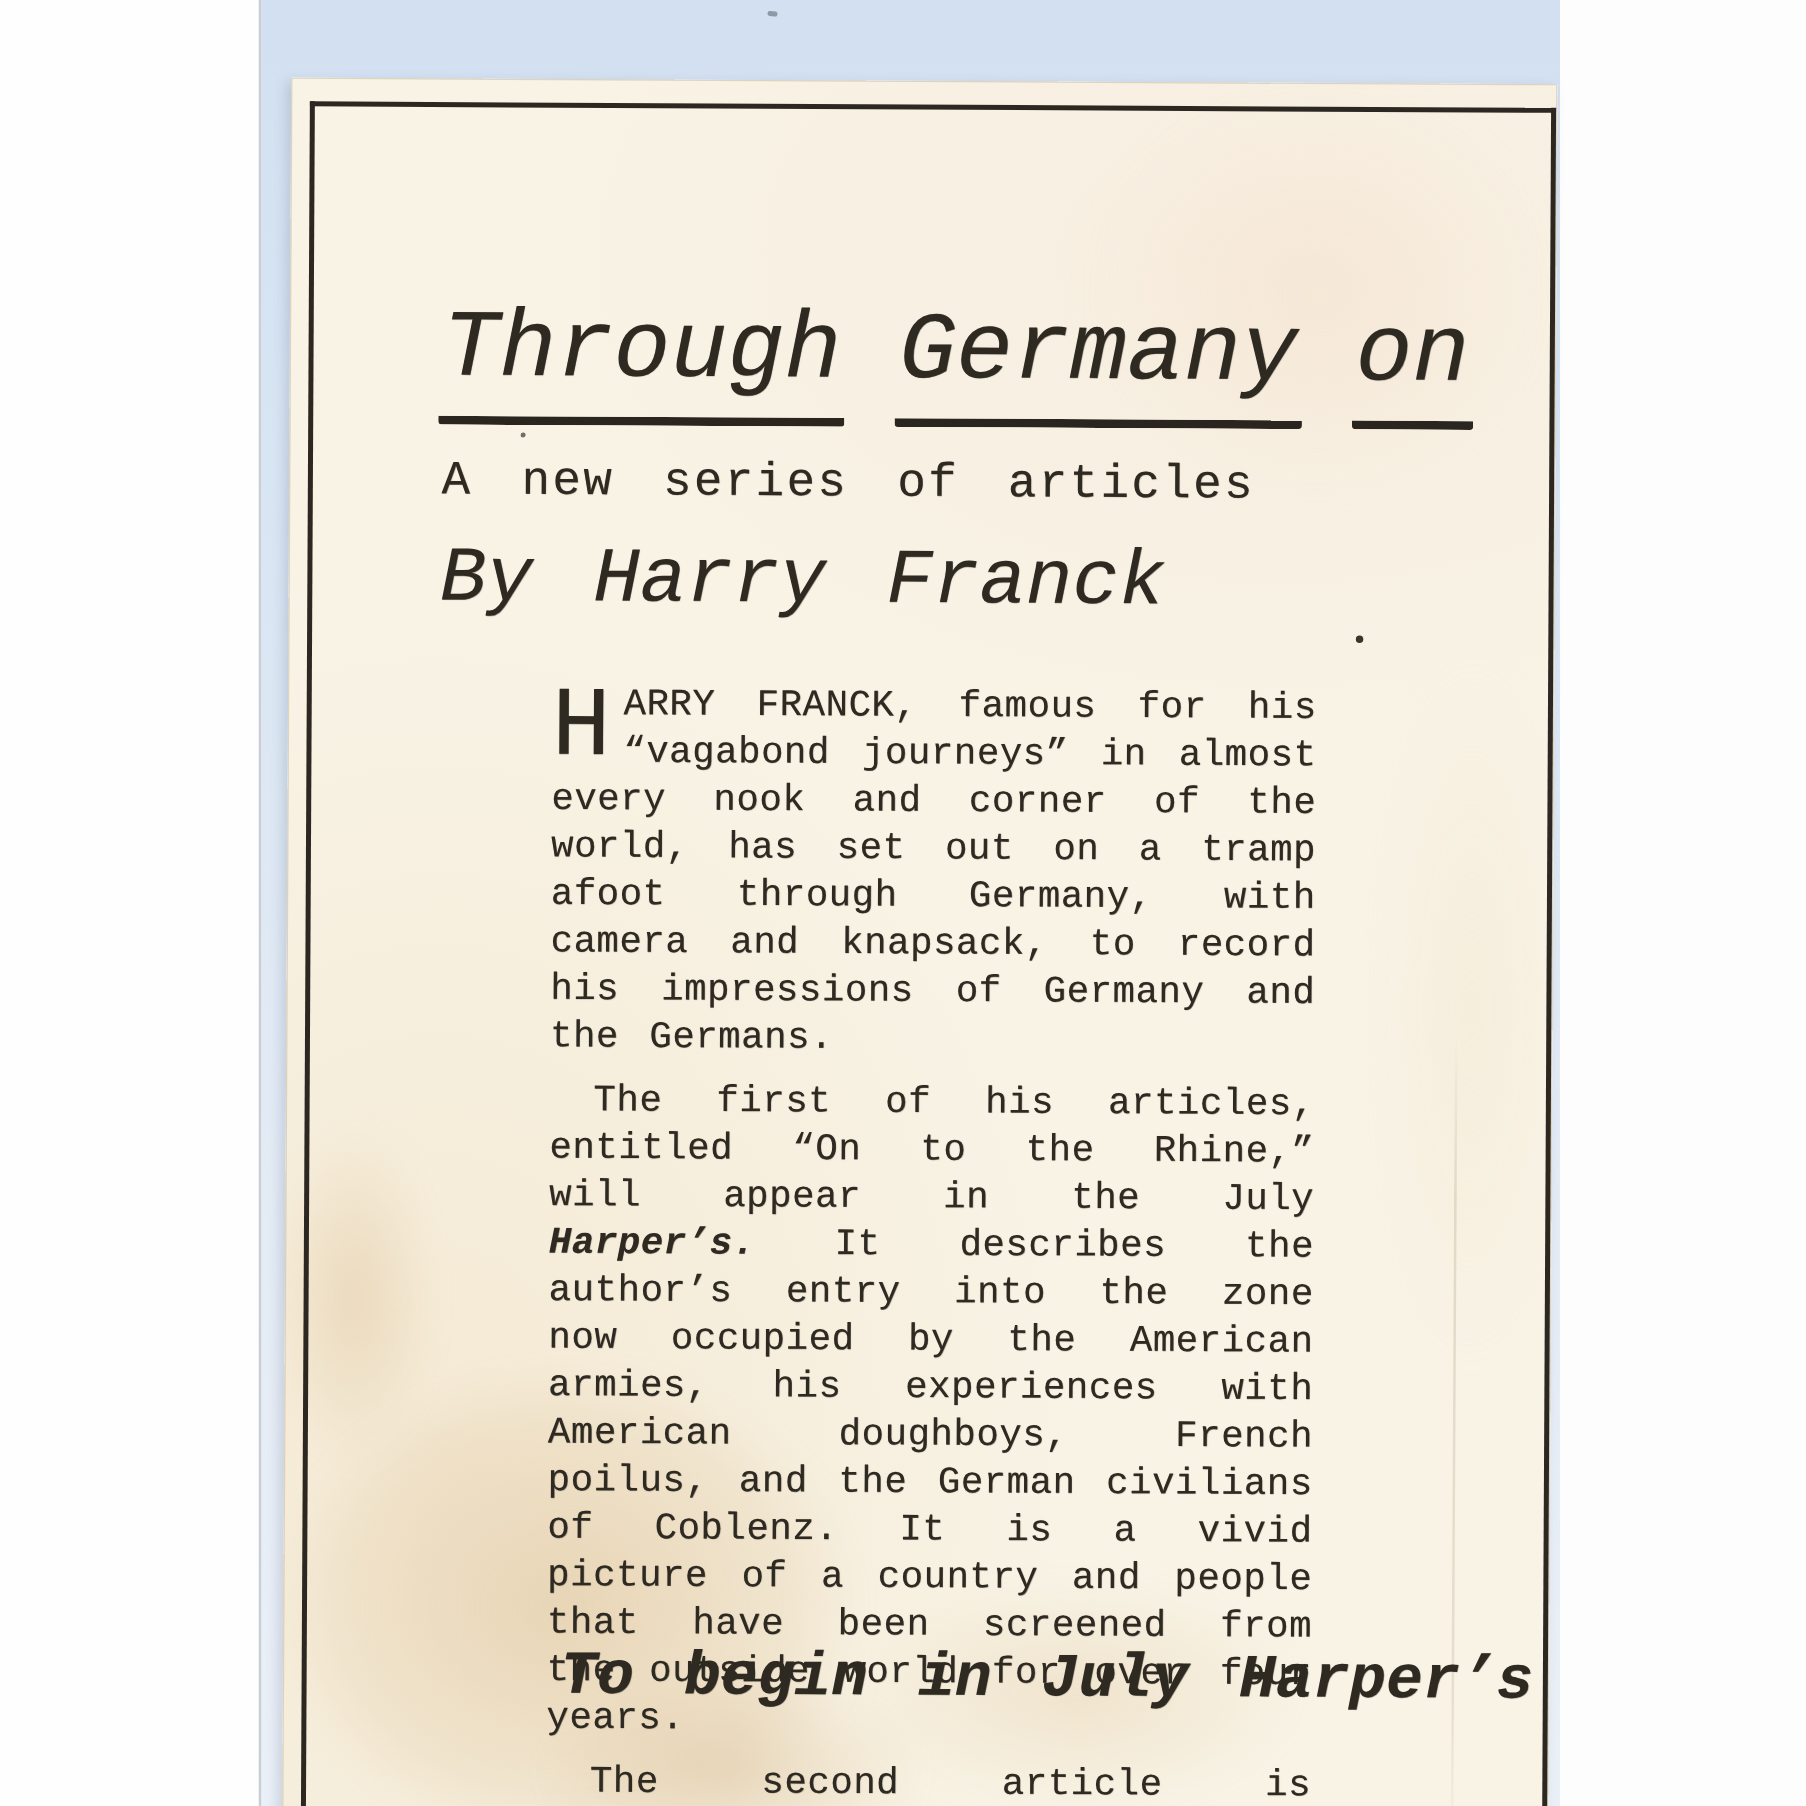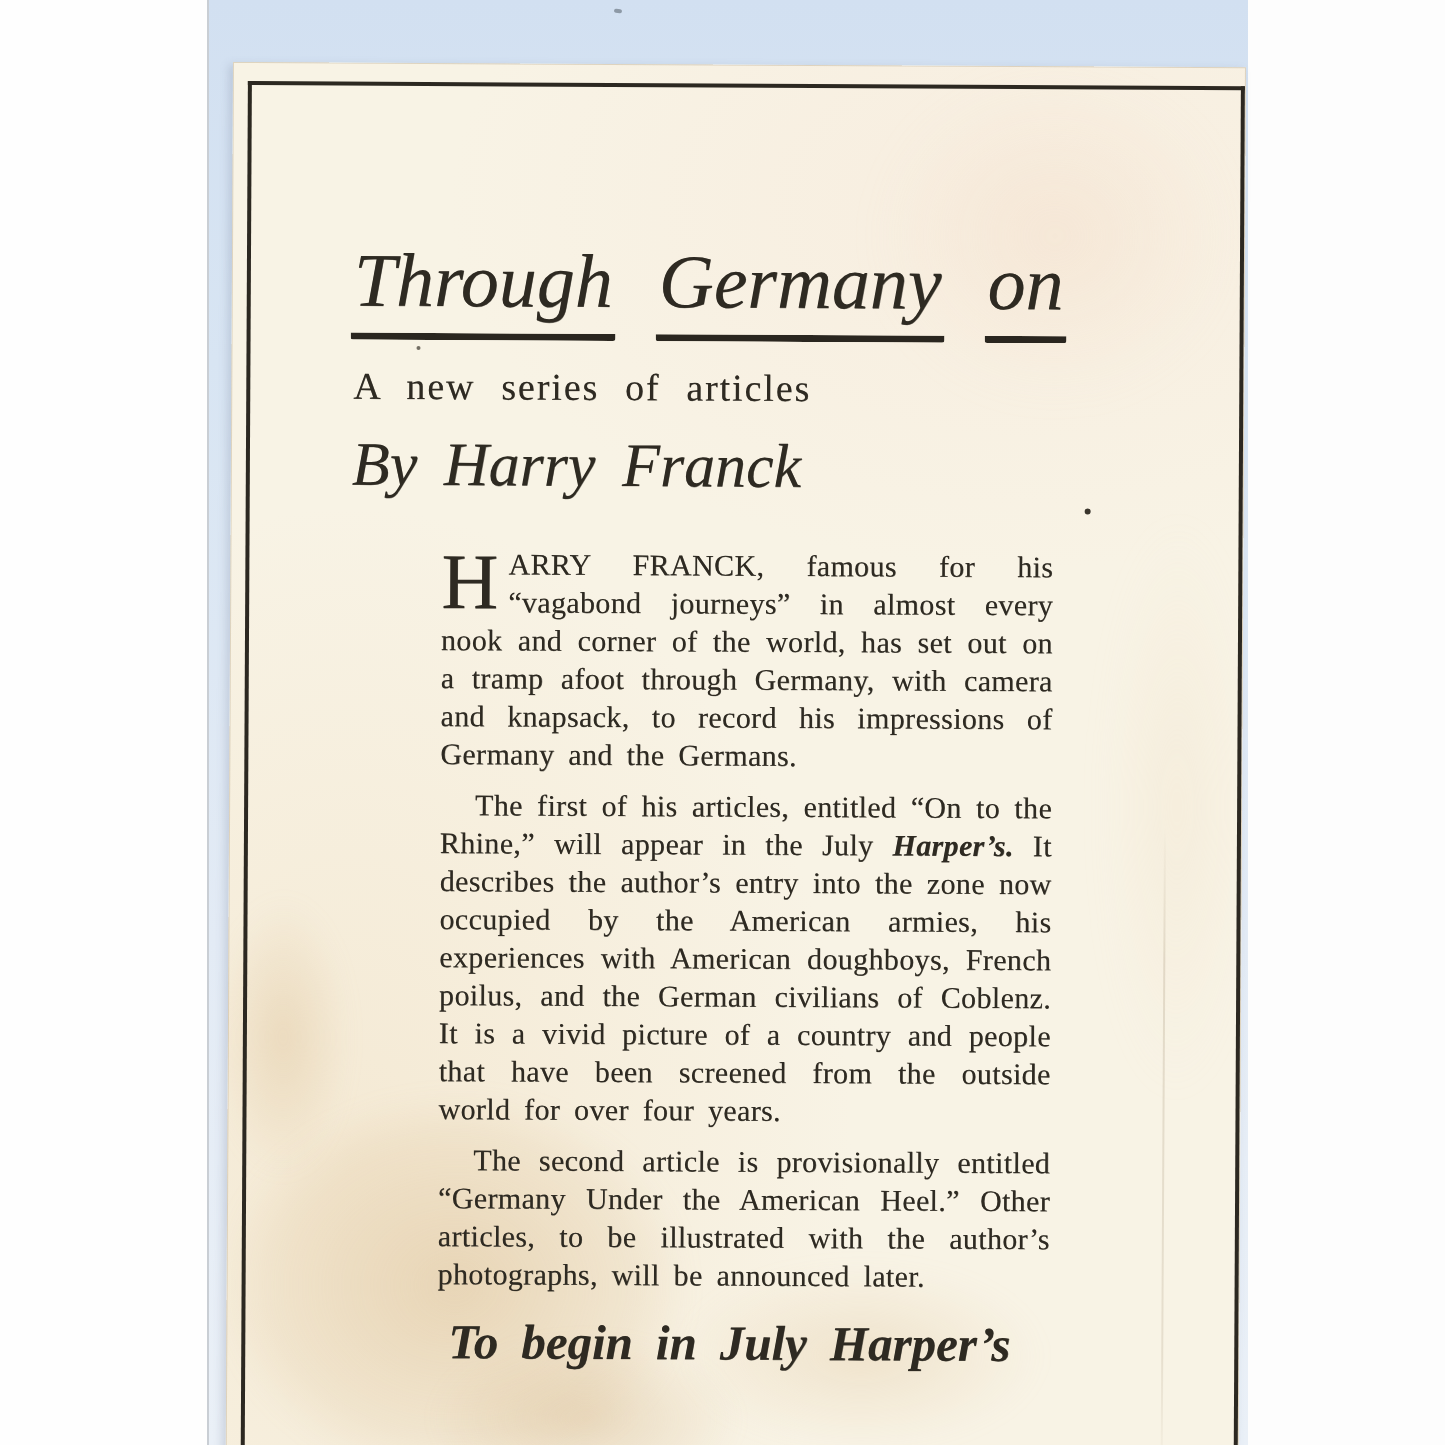--- a/index.html
+++ b/index.html
@@ -1,19 +1,19 @@
 <!DOCTYPE html>
 <html><head>
 <meta charset="utf-8">
 <style>
   html, body { margin:0; padding:0; background:#ffffff; }
   .stage {
     position:relative; width:1445px; height:1445px;
     overflow:hidden; background:#fdfdfd;
-    font-family:Liberation Serif, serif;
+    font-family:Liberation Mono, monospace;
   }
   
   .left-strip {
     position:absolute; left:0; top:0; width:207px; height:1445px;
     background:#fefefe; border-right:2px solid #c9ced4; z-index:3;
   }
   
   .backdrop {
     position:absolute; left:207px; top:0; width:1041px; height:1445px;
     background:linear-gradient(180deg,#d2e0f1 0%, #d8e5f3 25%, #e3ebf5 65%, #eaf0f7 100%);

